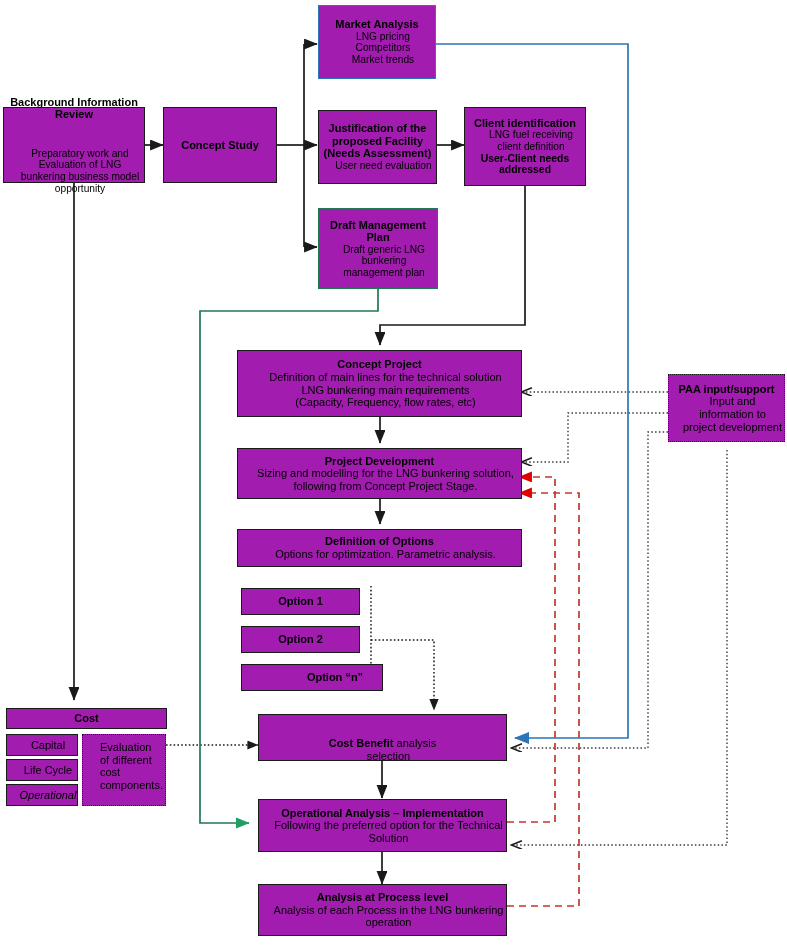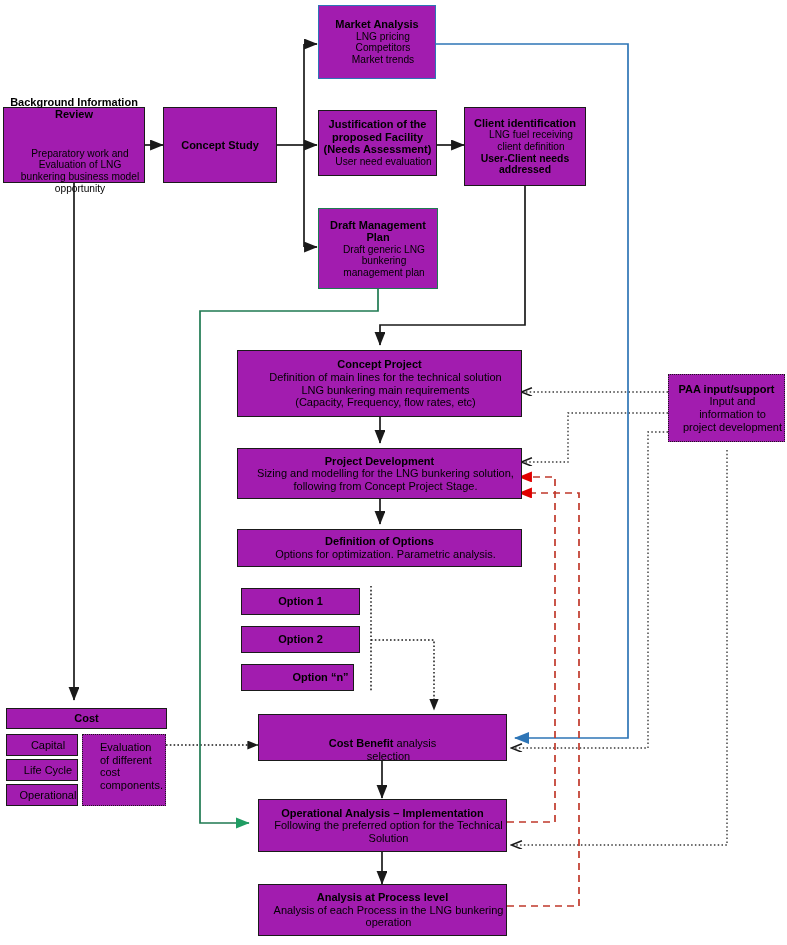--- a/index.html
+++ b/index.html
@@ -119,21 +119,21 @@
     <div class="t f11">Concept Study</div>
   </div>
 
   <div class="node blueb" style="left:318px;top:5px;width:118px;height:74px;">
     <div class="t f11">Market Analysis</div>
     <div class="s f10">LNG pricing</div>
     <div class="s f10">Competitors</div>
     <div class="s f10">Market trends</div>
   </div>
 
-  <div class="node" style="left:318px;top:110px;width:119px;height:66px;">
+  <div class="node" style="left:318px;top:110px;width:119px;height:74px;">
     <div class="t f11">Justification of the</div>
     <div class="t f11">proposed Facility</div>
     <div class="t f11">(Needs Assessment)</div>
     <div class="s f10">User need evaluation</div>
   </div>
 
   <div class="node" style="left:464px;top:107px;width:122px;height:79px;">
     <div class="t f11">Client identification</div>
     <div class="s f10">LNG fuel receiving client definition</div>
     <div class="t f10b">User-Client needs addressed</div>
@@ -162,34 +162,34 @@
     <div class="t f11">Definition of Options</div>
     <div class="s f11">Options for optimization. Parametric analysis.</div>
   </div>
 
   <div class="node" style="left:241px;top:588px;width:119px;height:27px;">
     <div class="t f11">Option 1</div>
   </div>
   <div class="node" style="left:241px;top:626px;width:119px;height:27px;">
     <div class="t f11">Option 2</div>
   </div>
-  <div class="node" style="left:241px;top:664px;width:113px;height:27px;padding-left:46px;">
+  <div class="node" style="left:241px;top:664px;width:142px;height:27px;padding-left:46px;">
     <div class="t f11">Option “n”</div>
   </div>
 
   <div class="node cost-hdr" style="left:6px;top:708px;width:161px;height:21px;">
     <div class="t f11">Cost</div>
   </div>
   <div class="node thin" style="left:6px;top:734px;width:72px;height:22px;">
     <div class="s f11">Capital</div>
   </div>
   <div class="node thin" style="left:6px;top:759px;width:72px;height:22px;">
     <div class="s f11">Life Cycle</div>
   </div>
-  <div class="node thin" style="left:6px;top:784px;width:72px;height:22px;">
+  <div class="node thin" style="left:6px;top:784px;width:72px;height:22px;font-style:italic;">
     <div class="s f11">Operational</div>
   </div>
 
   <div class="node dotb" style="left:82px;top:734px;width:84px;height:72px;align-items:flex-start;justify-content:flex-start;padding:6px 5px;text-align:left;">
     <div class="s f11">Evaluation of different cost components.</div>
   </div>
 
   <div class="node" style="left:258px;top:714px;width:249px;height:47px;">
     <div class="mixed">
       <b>Cost Benefit</b><span> analysis</span>

